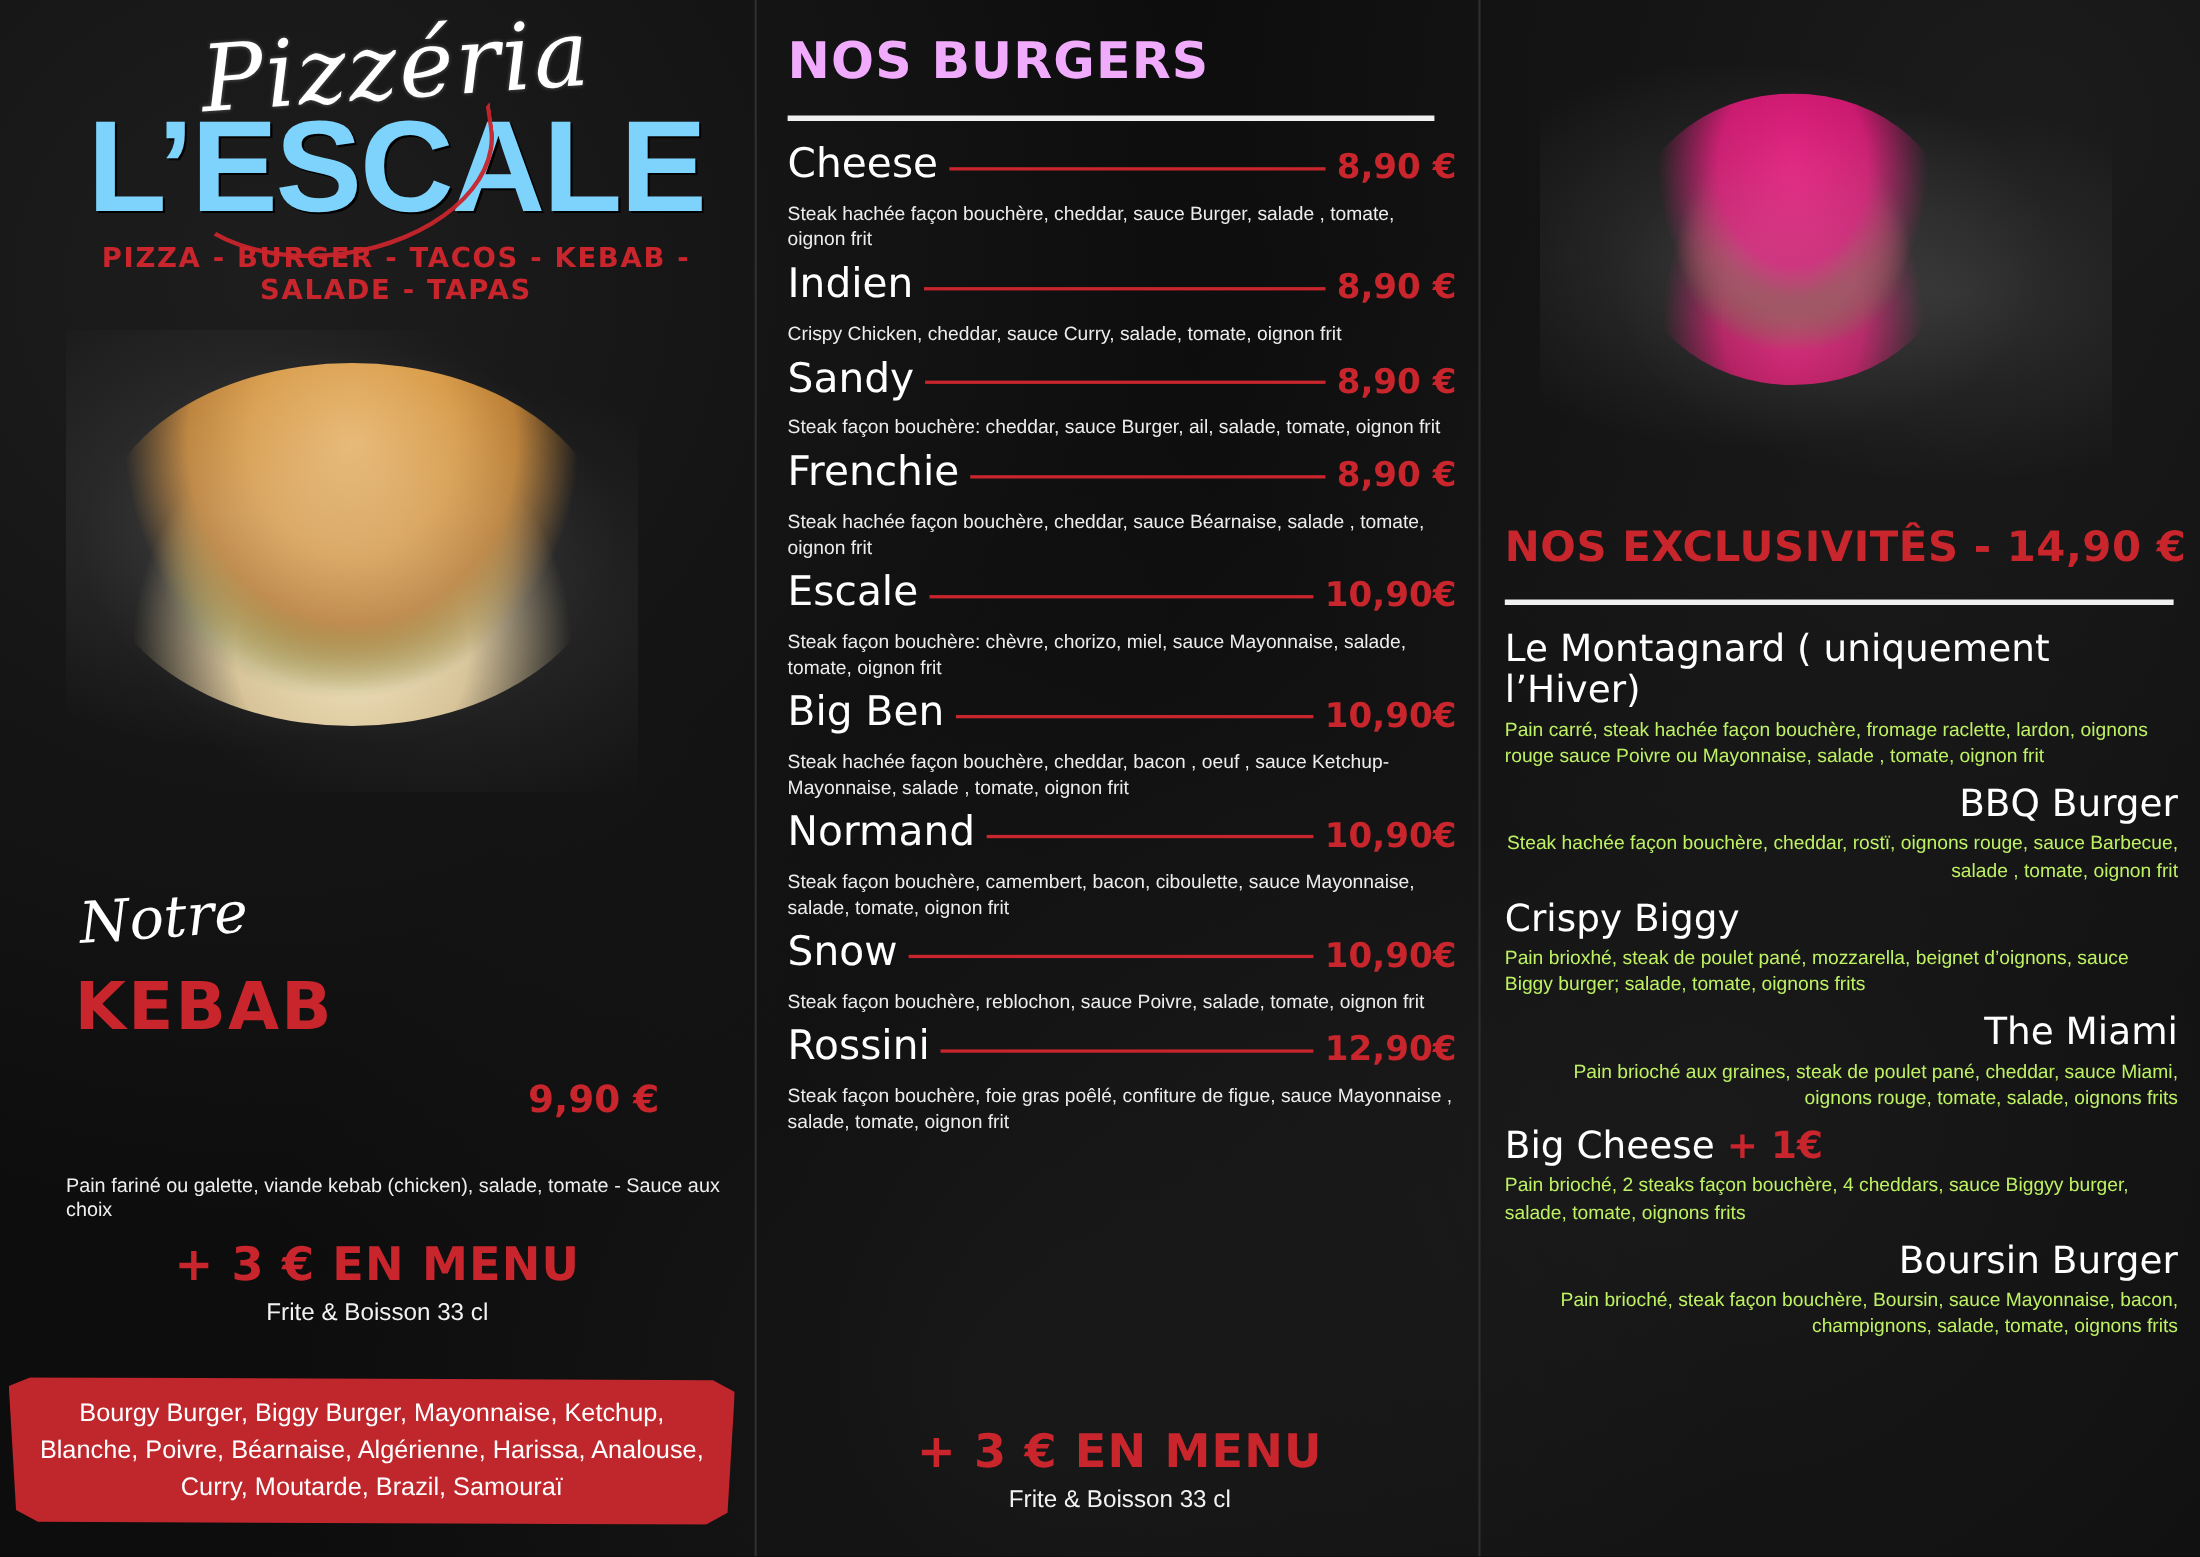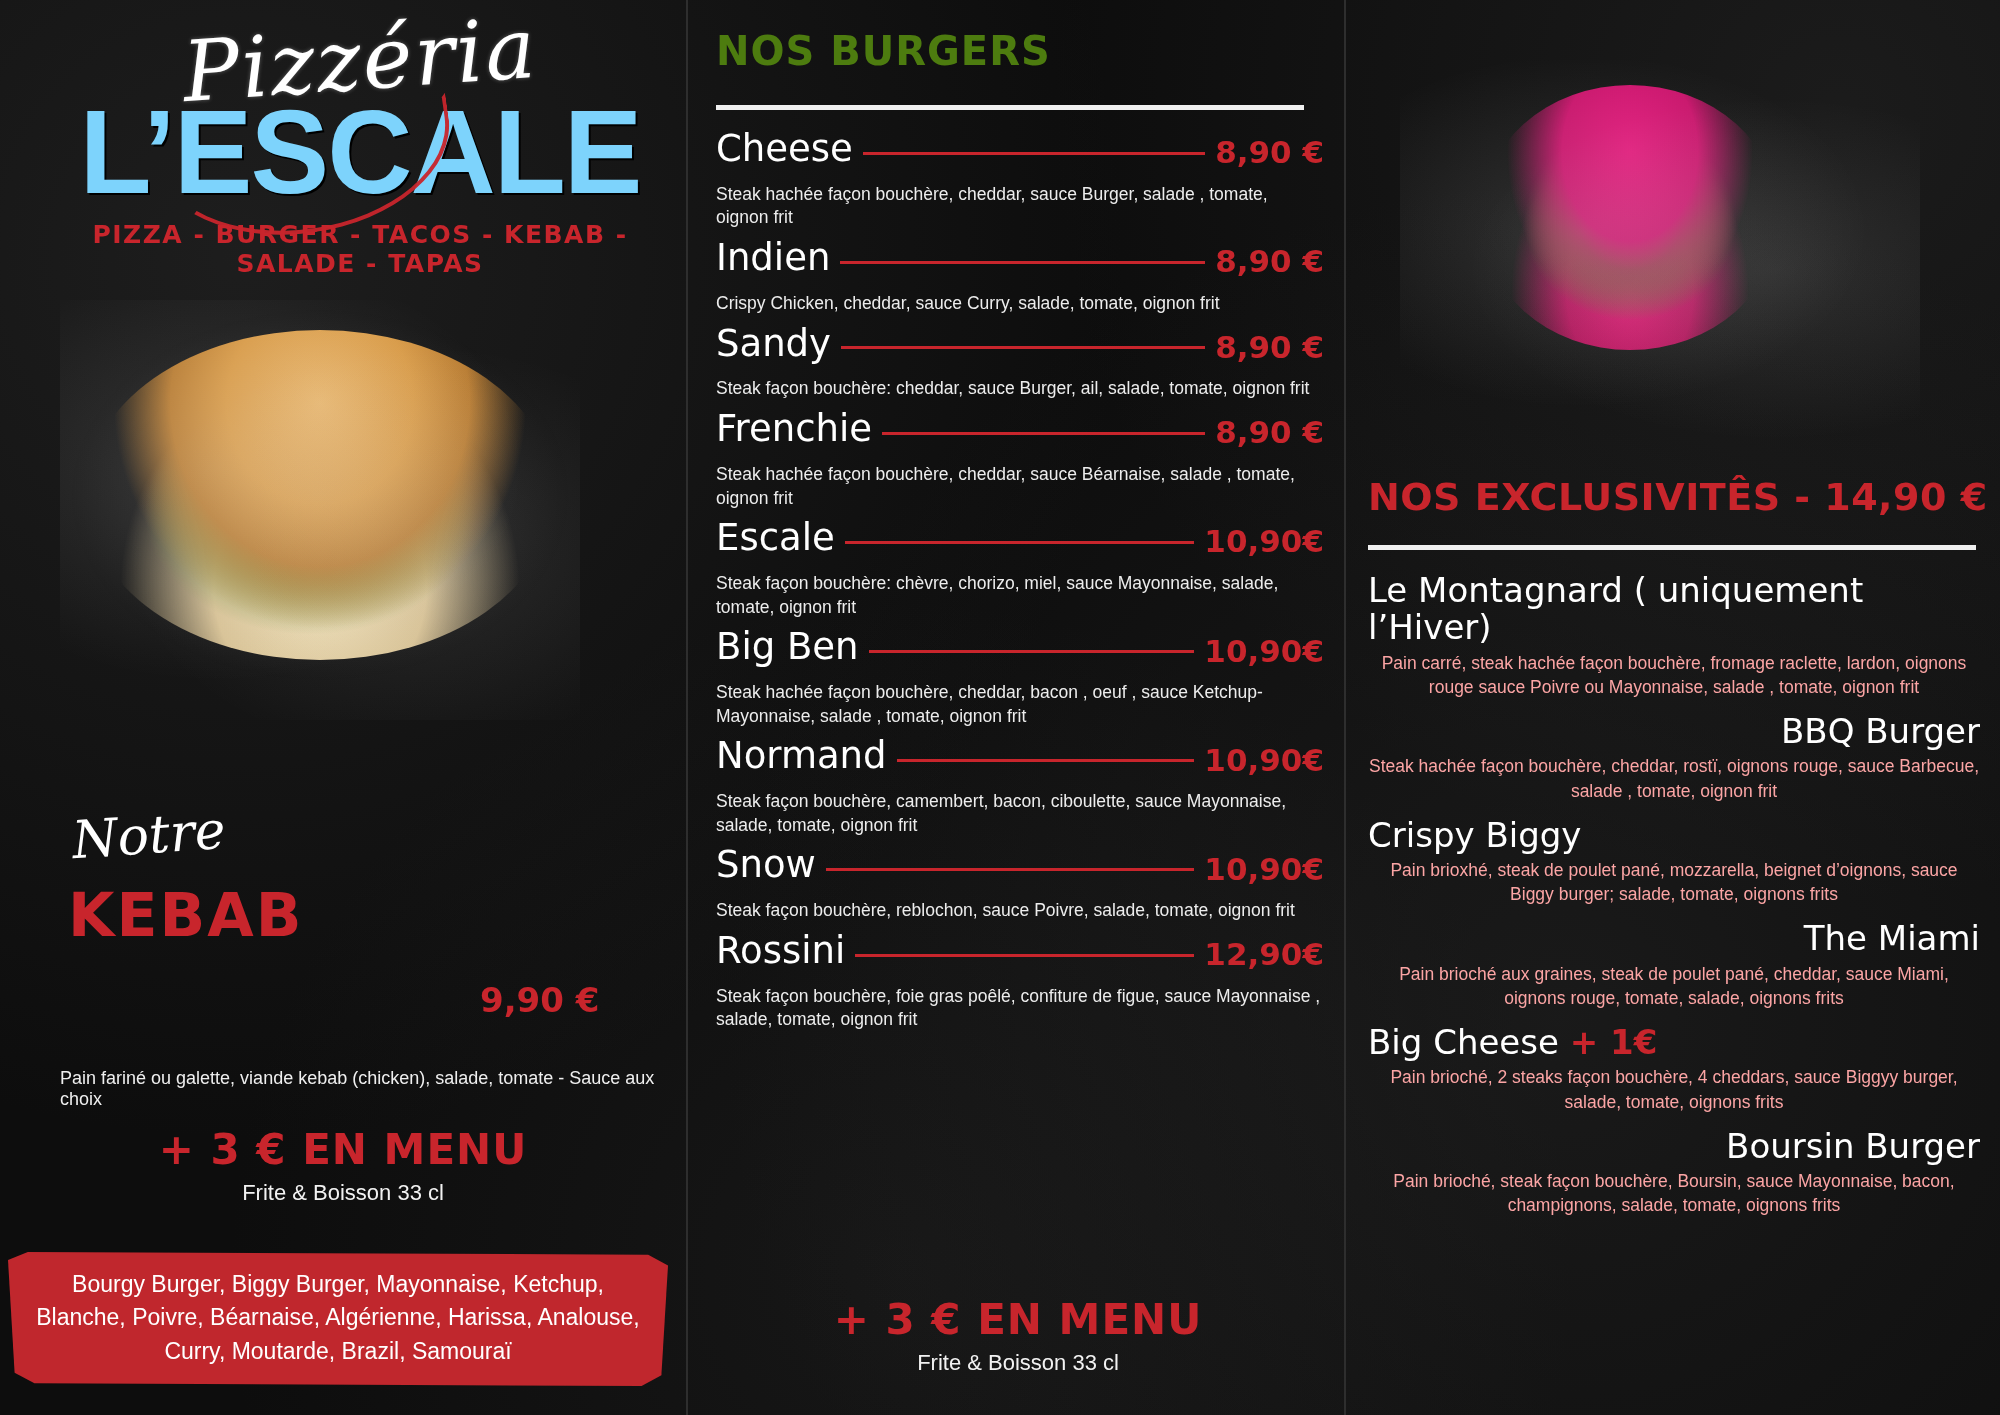--- a/index.html
+++ b/index.html
@@ -129,21 +129,21 @@
     padding:16px 26px 18px;
     text-align:center;
     color:#fff; font-size:23px; line-height:1.45;
     clip-path:polygon(0% 6%, 3% 0%, 97% 2%, 100% 10%, 99% 92%, 96% 100%, 4% 98%, 1% 90%);
   }
 
   
   .mid-title {
     position:absolute; left:28px; top:28px;
     font-family:"DejaVu Sans", sans-serif; font-weight:bold;
-    font-size:40px; color:#4d7c0f; letter-spacing:1px;
+    font-size:46px; color:#f0abfc; letter-spacing:1px;
   }
   .mid-rule {
     position:absolute; left:28px; top:105px; width:588px; height:5px; background:#f0f0f0;
   }
   .burger-list { position:absolute; left:28px; top:130px; width:608px; }
   .b-item { margin-bottom:9px; }
   .b-head { display:flex; align-items:flex-end; }
   .b-name {
     font-family:"DejaVu Sans", sans-serif;
     font-size:37px; color:#fff; white-space:nowrap; line-height:1.05;
@@ -186,21 +186,21 @@
   .excl-rule {
     position:absolute; left:22px; top:545px; width:608px; height:5px; background:#f0f0f0;
   }
   .excl-list { position:absolute; left:22px; top:572px; width:612px; }
   .e-item { margin-bottom:14px; }
   .e-name {
     font-family:"DejaVu Sans", sans-serif;
     font-size:34px; color:#fff; line-height:1.1;
   }
   .e-name .plus { color:#c8252c; font-weight:bold; }
-  .e-desc { font-size:17.5px; color:#fca5a5; line-height:1.38; margin-top:4px;text-align:center; }
+  .e-desc { font-size:17.5px; color:#bef264; line-height:1.38; margin-top:4px; }
   .align-right { text-align:right; }
 </style>
 </head>
 <body>
 
 <div class="page">
 
   <div class="col-left">
 
     <div class="logo-wrap">

